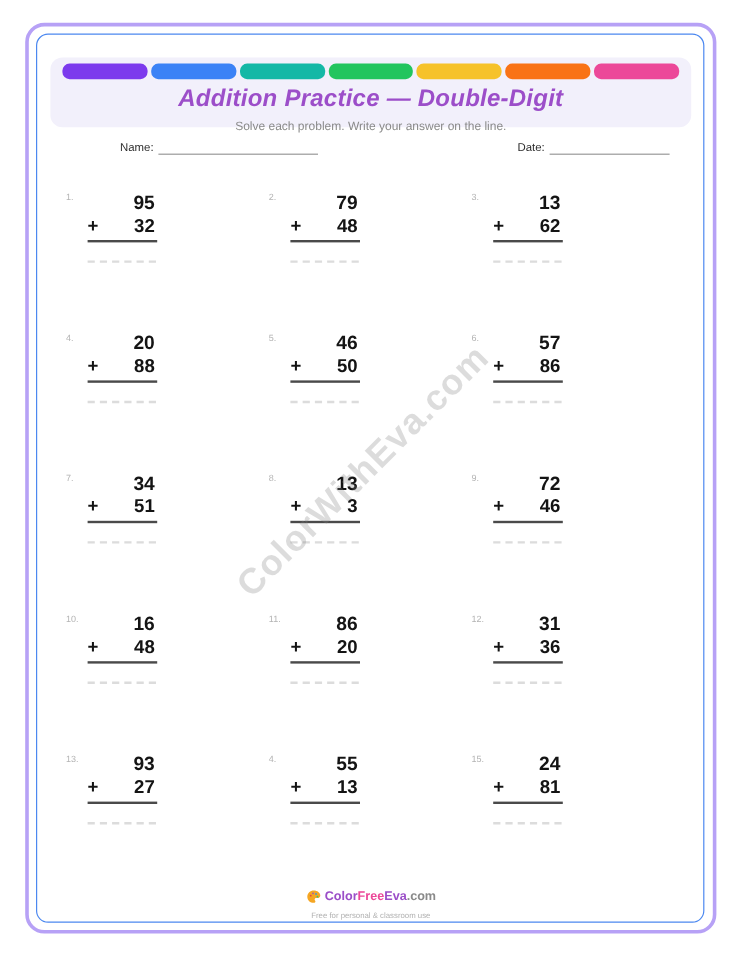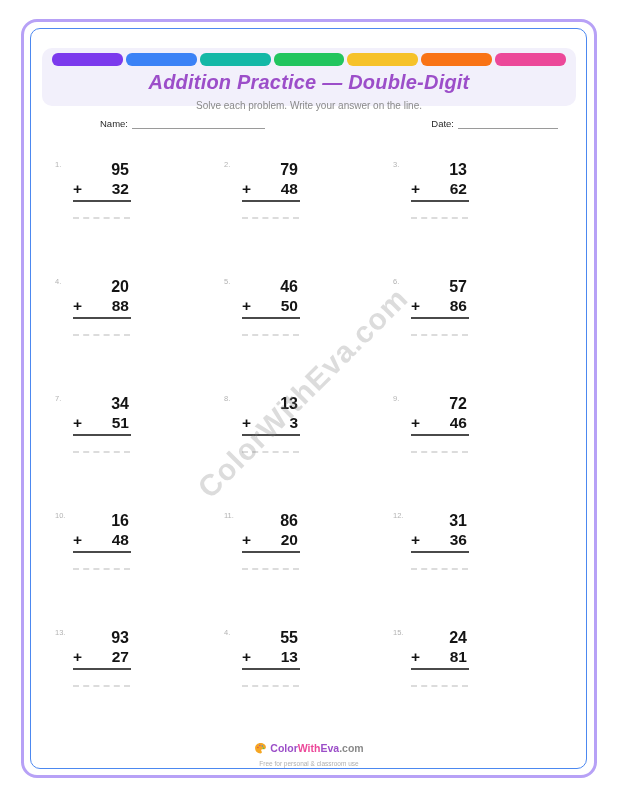--- a/index.html
+++ b/index.html
@@ -372,18 +372,18 @@
       <span class="palette">
         <svg width="13" height="13" viewBox="0 0 24 24" aria-hidden="true">
           <path fill="#F5A623" d="M12 2C6.5 2 2 6 2 11.5 2 17 6.5 21 12 21c1.5 0 2.5-1 2.5-2.2 0-.6-.25-1.1-.65-1.5-.4-.4-.6-.9-.6-1.5 0-1.2 1-2.2 2.25-2.2H18c2.2 0 4-1.8 4-4C22 5.5 17.5 2 12 2z"></path>
           <circle cx="7.3" cy="10" r="1.4" fill="#E74C3C"></circle>
           <circle cx="10.8" cy="6.4" r="1.4" fill="#9B59B6"></circle>
           <circle cx="15.4" cy="7.3" r="1.4" fill="#3498DB"></circle>
           <circle cx="17.6" cy="11.4" r="1.4" fill="#2ECC71"></circle>
         </svg>
       </span>
       <span>
-        <span class="b-color">Color</span><span class="b-with">With</span><span class="b-eva">Eva</span><span class="b-com">.com</span>
+        <span class="b-color">Color</span><span class="b-with">Free</span><span class="b-eva">Eva</span><span class="b-com">.com</span>
       </span>
     </div>
     <div class="tagline">Free for personal &amp; classroom use</div>
   </div>
 </div>
 
 </body></html>

